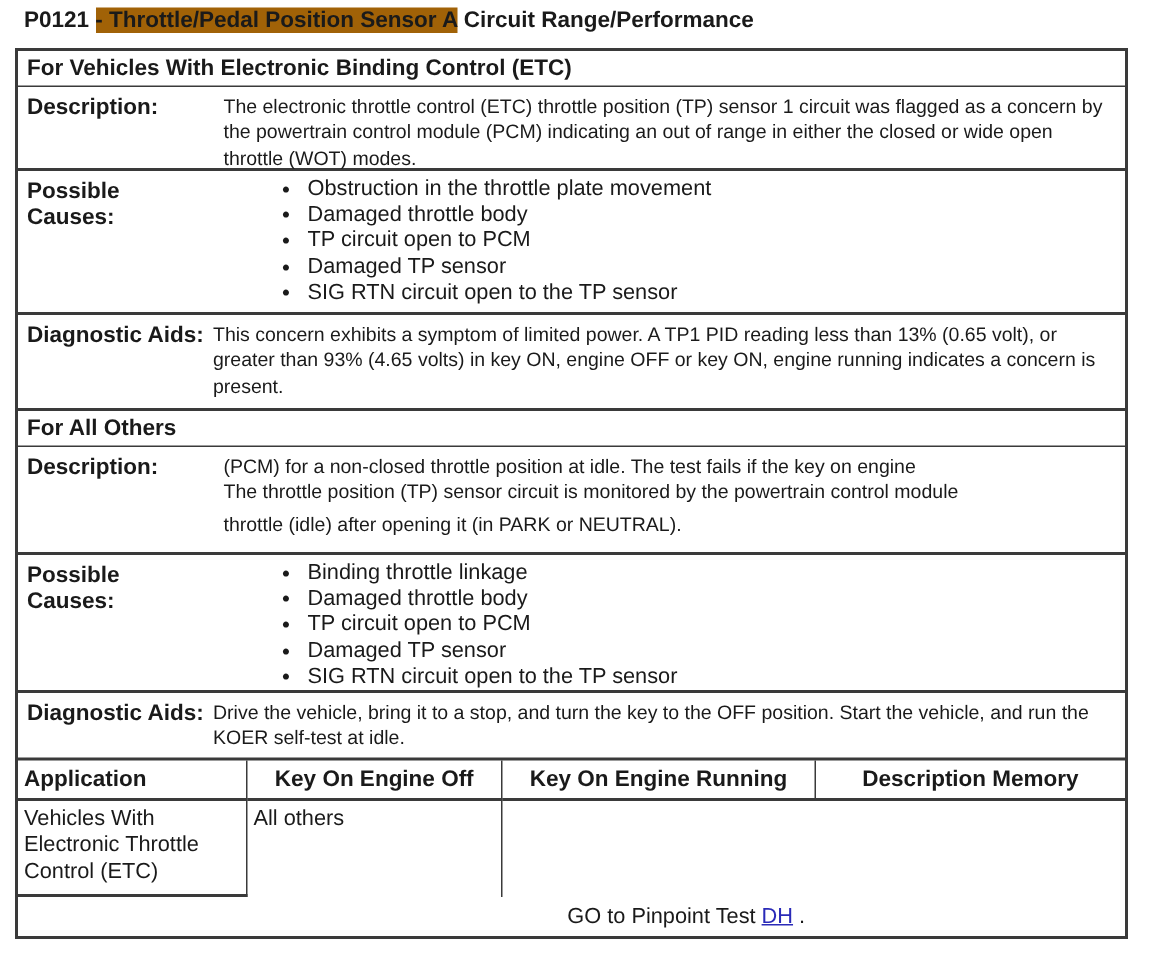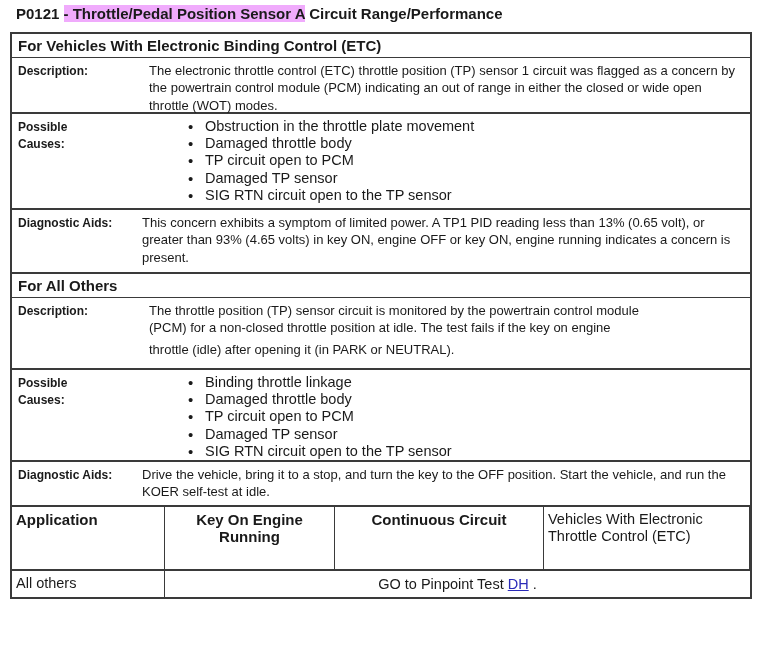--- a/index.html
+++ b/index.html
@@ -1,25 +1,25 @@
 <!DOCTYPE html>
 <html><head>
 <meta charset="utf-8">
 <style>
   html, body { margin: 0; padding: 0; background: #ffffff; }
   body { width: 768px; height: 646px; position: relative; overflow: hidden;
          font-family: "Liberation Sans", sans-serif; color: #1a1a1a; }
   .title { position: absolute; left: 16px; top: 5px; font-size: 15px; font-weight: bold; white-space: nowrap; }
-  .title .hl { background: #f0abfc; }
+  .title .hl { background: #a16207; }
   .tbl { position: absolute; left: 10px; top: 32px; width: 742px; border: 2px solid #3a3a3a; box-sizing: border-box; }
   .row { position: relative; border-bottom: 1.5px solid #3a3a3a; box-sizing: border-box; }
   .row.thick { border-bottom: 2.5px solid #3a3a3a; }
   .row:last-child { border-bottom: none; }
   .section { font-weight: bold; font-size: 15px; padding: 3px 6px; height: 24px; box-sizing: border-box; }
-  .lbl { position: absolute; left: 6px; top: 5px; font-weight: bold; font-size: 12px; line-height: 17px; }
+  .lbl { position: absolute; left: 6px; top: 5px; font-weight: bold; font-size: 15px; line-height: 17px; }
   .txt { margin-left: 137px; padding: 4px 6px 4px 0; font-size: 13px; line-height: 17.3px; }
   .txt.aids { margin-left: 130px; }
   ul.causes { margin: 0; padding: 4px 0 3px 0; margin-left: 176px; list-style: none; font-size: 14.5px; line-height: 17.2px; }
   ul.causes li { position: relative; padding-left: 17px; }
   ul.causes li::before { content: "\2022"; position: absolute; left: 0; top: 0; font-size: 15px; }
   .apptbl { display: grid; grid-template-columns: 153px 170px 209px 1fr; border-radius: 20px; }
   .apptbl .h { font-weight: bold; font-size: 15px; text-align: center; padding: 4px 0; border-right: 1.5px solid #3a3a3a; border-bottom: 2px solid #3a3a3a; }
   .apptbl .h:first-child { text-align: left; padding-left: 4px; }
   .apptbl .h:nth-child(4) { border-right: none; }
   .apptbl .c1 { font-size: 14.5px; line-height: 17.3px; padding: 4px 4px; border-right: 1.5px solid #3a3a3a; }
@@ -53,22 +53,22 @@
   </div>
   <div class="row thick" style="height:64px">
     <div class="lbl">Diagnostic Aids:</div>
     <div class="txt aids">This concern exhibits a symptom of limited power. A TP1 PID reading less than 13% (0.65 volt), or greater than 93% (4.65 volts) in key ON, engine OFF or key ON, engine running indicates a concern is present.</div>
   </div>
 
   <div class="row section">For All Others</div>
   <div class="row thick" style="height:72px">
     <div class="lbl">Description:</div>
     <div class="txt">
+      <div>(PCM) for a non-closed throttle position at idle. The test fails if the key on engine</div>
       <div>The throttle position (TP) sensor circuit is monitored by the powertrain control module</div>
-      <div>(PCM) for a non-closed throttle position at idle. The test fails if the key on engine</div>
       <div style="height:4px;overflow:hidden;color:#888"></div>
       <div>throttle (idle) after opening it (in PARK or NEUTRAL).</div>
     </div>
   </div>
   <div class="row thick" style="height:92px">
     <div class="lbl"><span>Possible</span><br><span>Causes:</span></div>
     <ul class="causes">
       <li>Binding throttle linkage</li>
       <li>Damaged throttle body</li>
       <li>TP circuit open to PCM</li>
@@ -76,22 +76,23 @@
       <li>SIG RTN circuit open to the TP sensor</li>
     </ul>
   </div>
   <div class="row thick" style="height:45px">
     <div class="lbl">Diagnostic Aids:</div>
     <div class="txt aids">Drive the vehicle, bring it to a stop, and turn the key to the OFF position. Start the vehicle, and run the KOER self-test at idle.</div>
   </div>
 
   <div class="row apptbl">
     <div class="h">Application</div>
+    <div class="h">Key On Engine Off</div>
     <div class="h">Key On Engine Running</div>
-    <div class="h">Continuous Circuit</div>
+    <div class="h">Description Memory</div>
 
     <div class="c1 sep" style="height:54px">Vehicles With Electronic Throttle Control (ETC)</div>
 
     <div class="c1">All others</div>
     <div class="c2">
       <span>GO to Pinpoint Test </span><a class="link" href="#">DH</a><span> .</span>
     </div>
   </div>
 </div>
 

